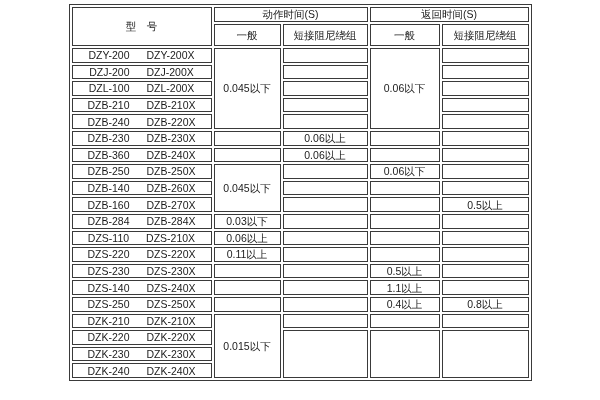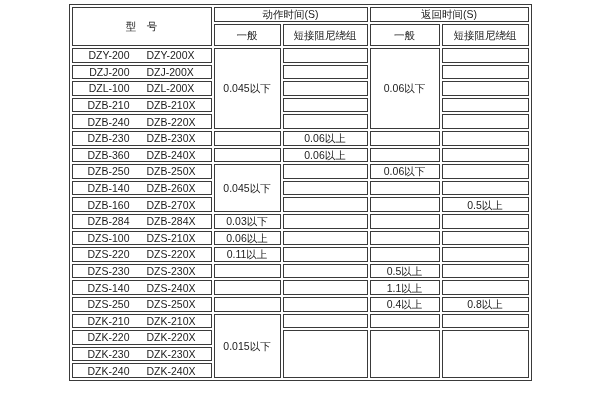--- a/index.html
+++ b/index.html
@@ -203,21 +203,21 @@
       </td>
       <td>0.03以下</td>
       <td></td>
       <td></td>
       <td></td>
     </tr>
 
     <tr>
       <td class="model-cell">
         <div class="model-pair">
-            <span>DZS-100</span>
+            <span>DZS-110</span>
             <span>DZS-210X</span>
           </div>
       </td>
       <td>0.06以上</td>
       <td></td>
       <td></td>
       <td></td>
     </tr>
 
     <tr>

